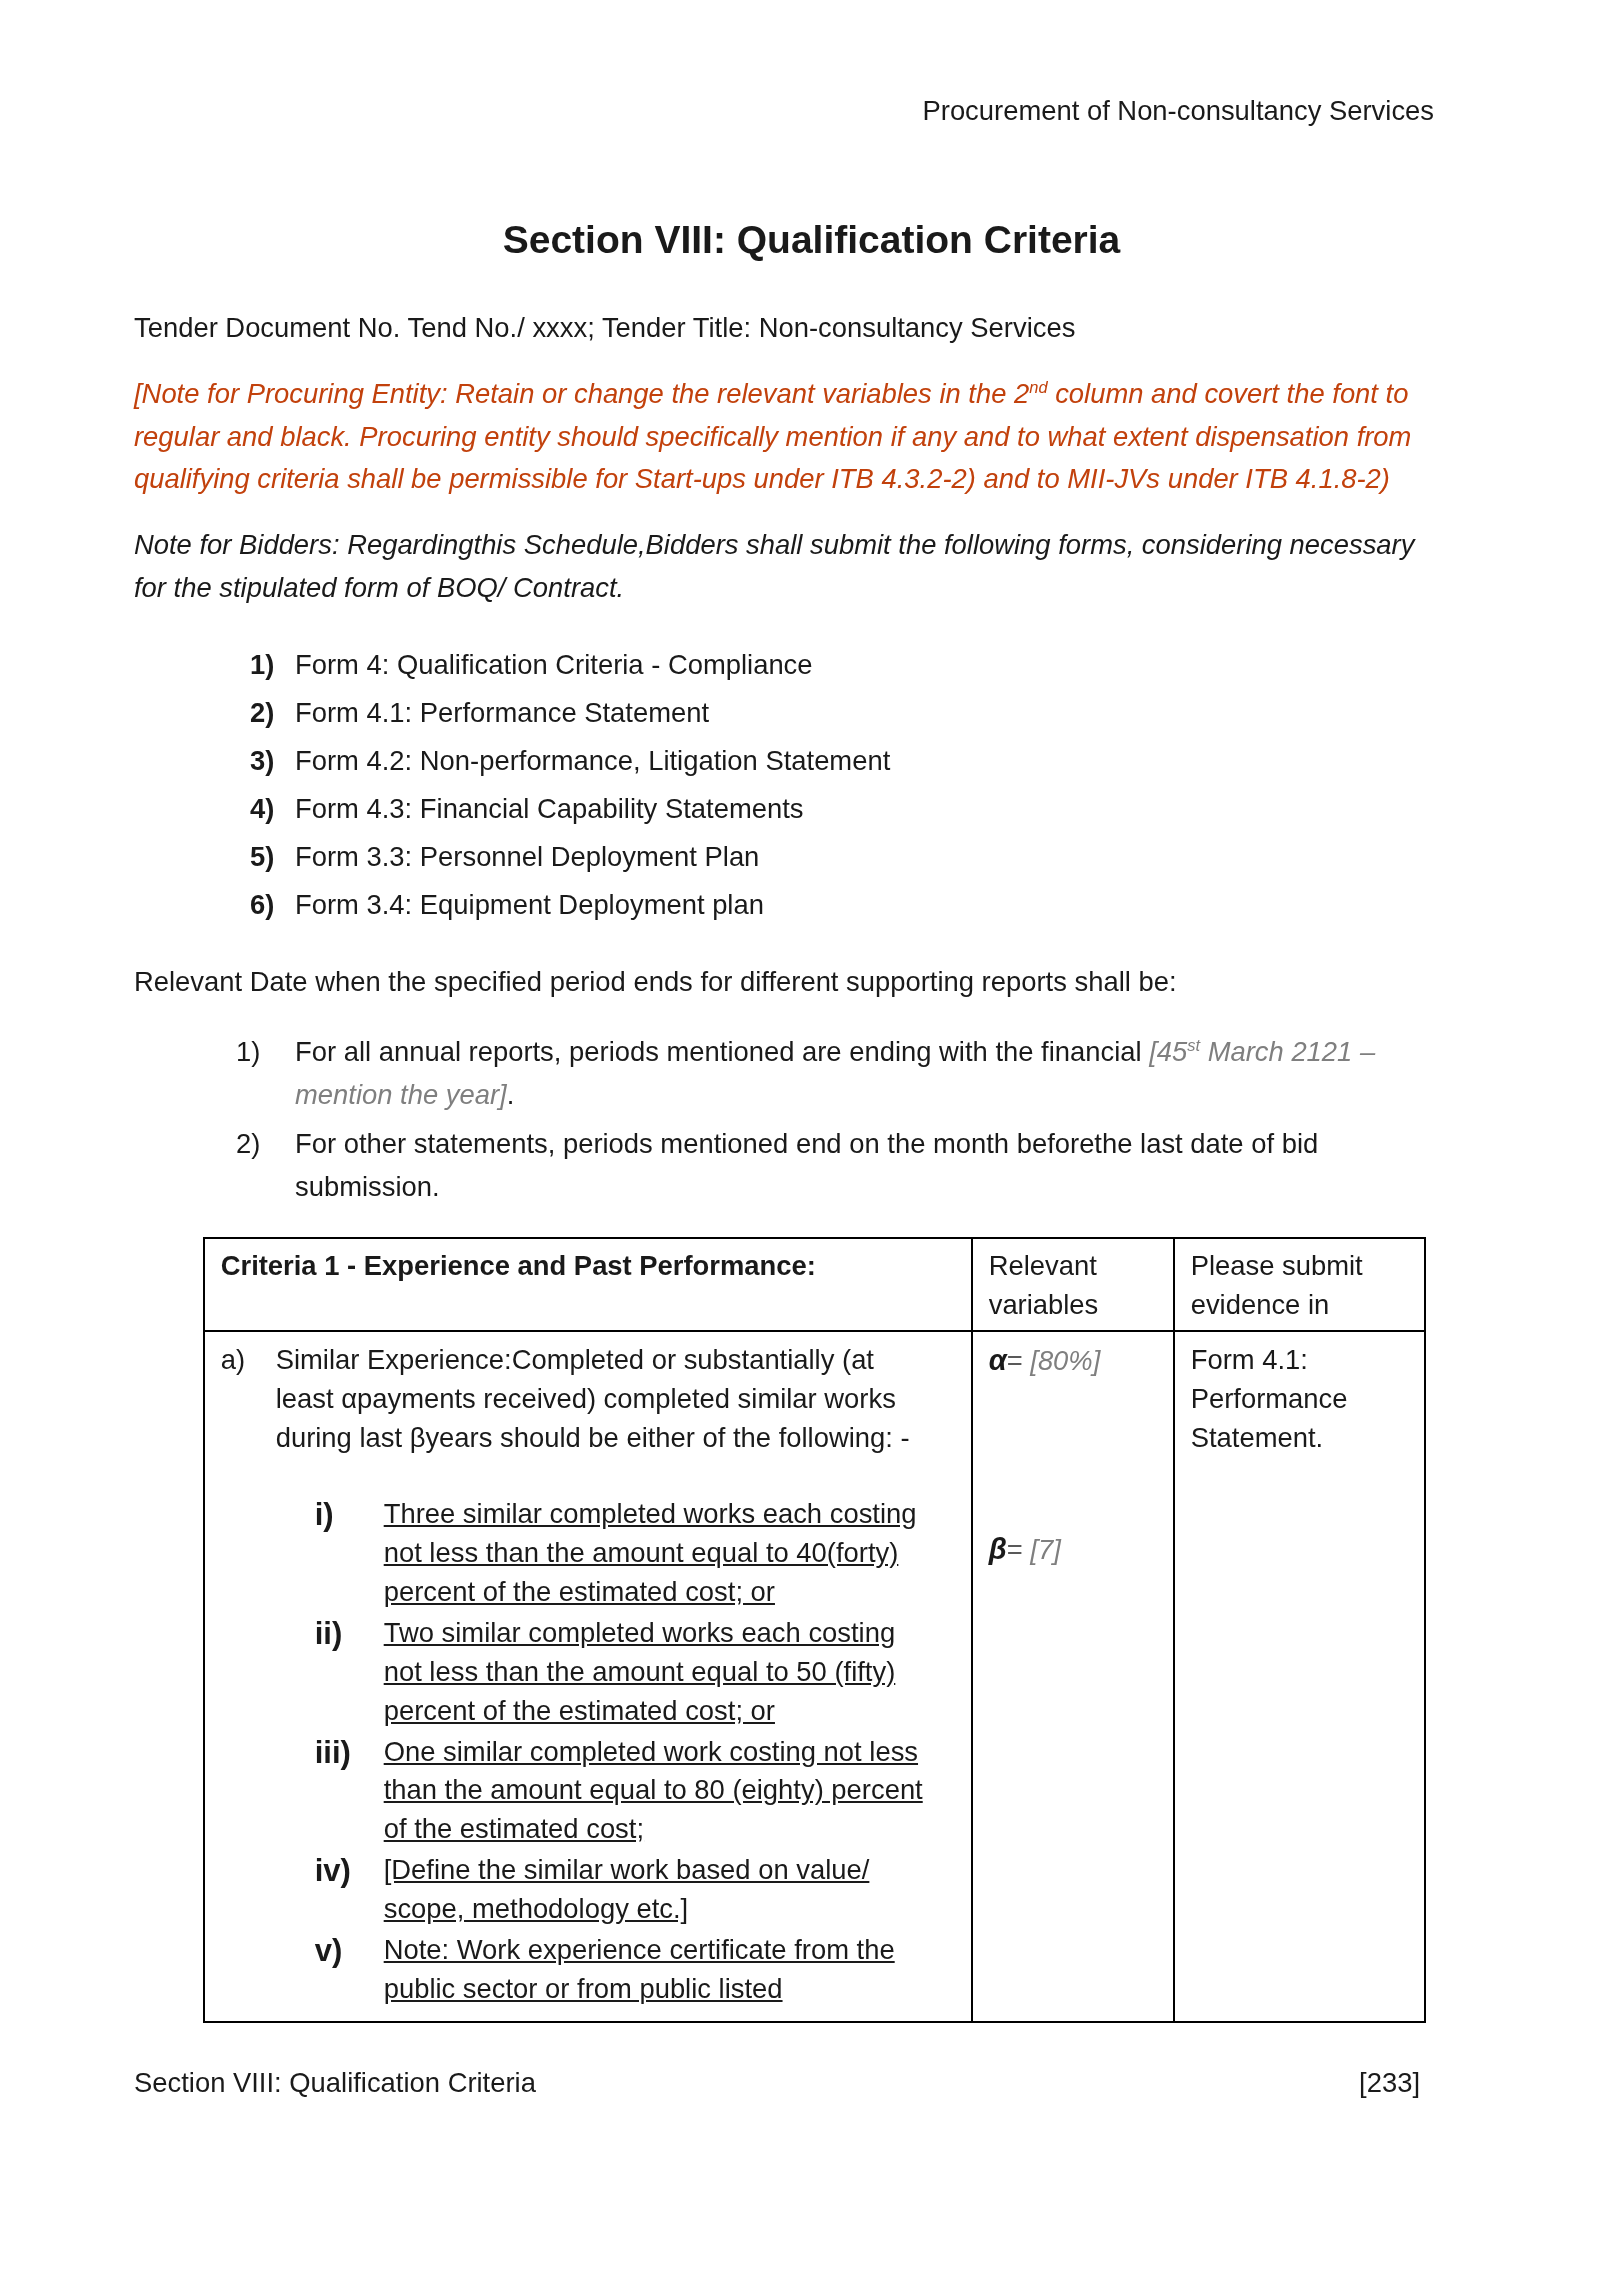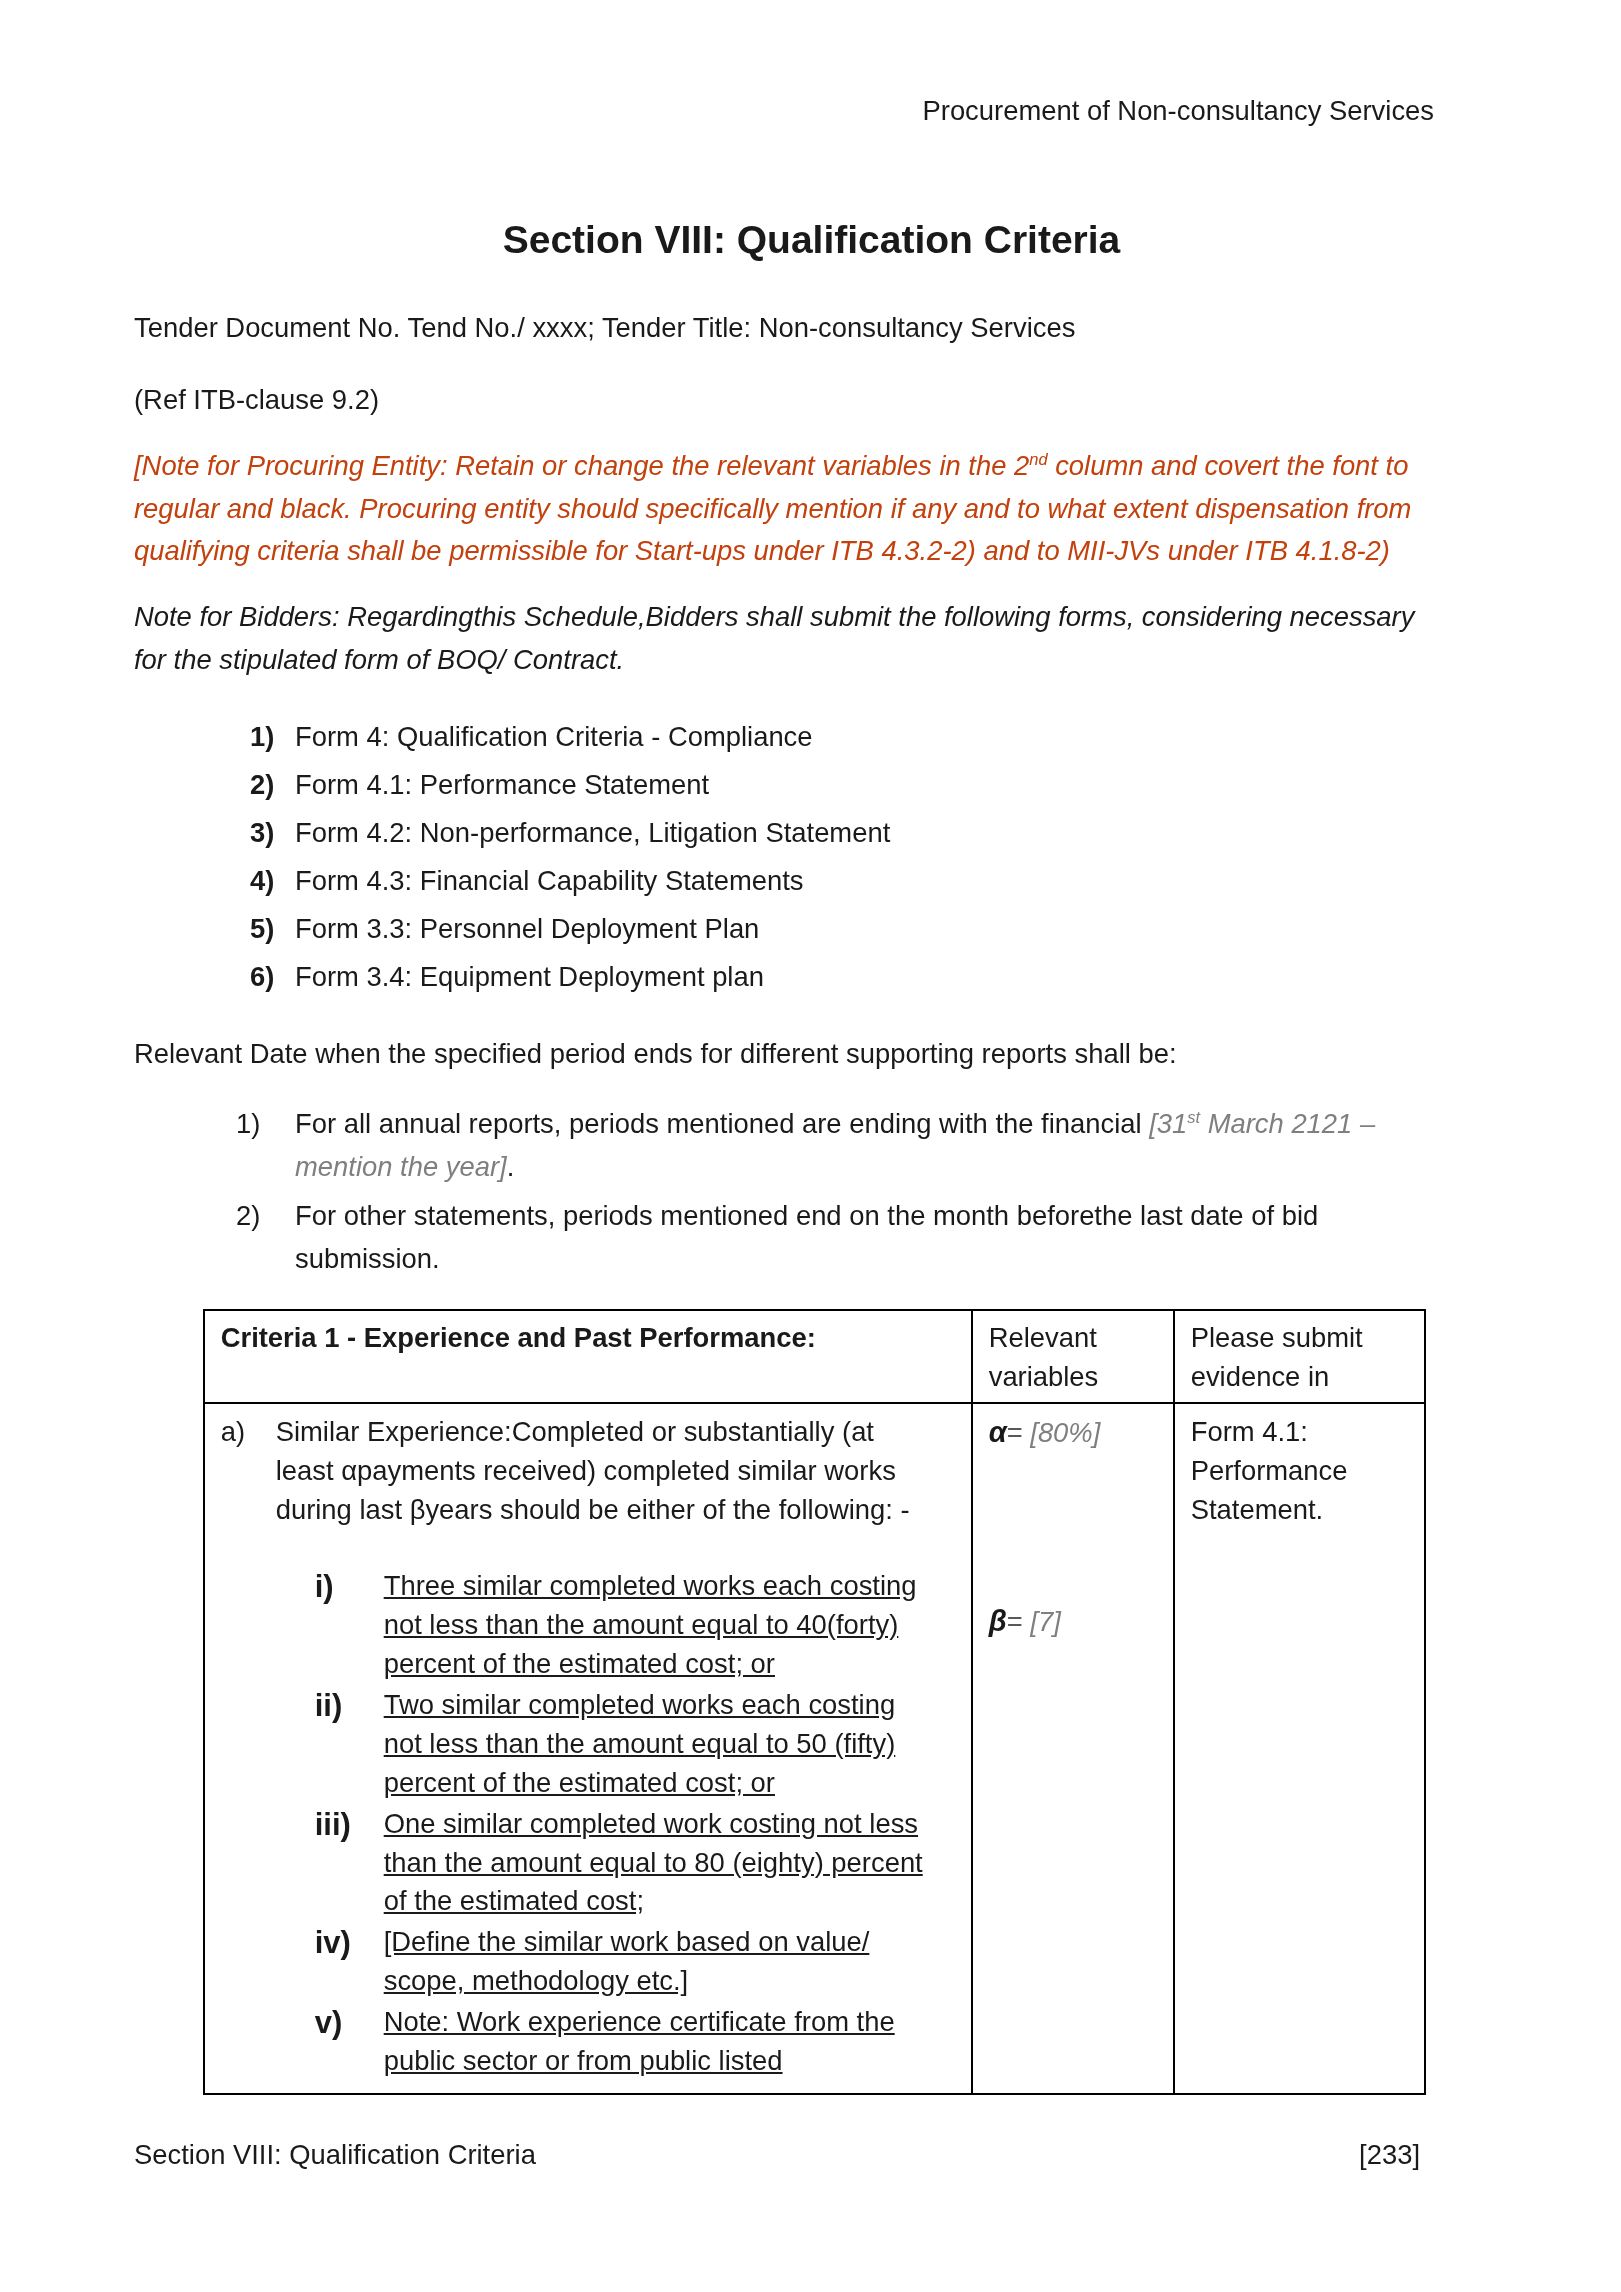--- a/index.html
+++ b/index.html
@@ -72,21 +72,20 @@
 <body>
 
 <div class="page">
 
   <div class="doc-header">Procurement of Non-consultancy Services</div>
 
   <h1 class="doc-title">Section VIII: Qualification Criteria</h1>
 
   <p class="para tender-line">Tender Document No. Tend No./ xxxx; Tender Title: Non-consultancy Services</p>
 
-  <p class="para ref-line">(Ref ITB-clause 9.2)</p>
 
   <p class="para note-gray"><span>[Note for Procuring Entity: Retain or change the relevant variables in the 2</span><span class="sup">nd</span><span> column and covert the font to regular and black. Procuring entity should specifically mention if any and to what extent dispensation from qualifying criteria shall be permissible for Start-ups under ITB 4.3.2-2) and to MII-JVs under ITB 4.1.8-2)</span></p>
 
   <p class="para note-bidders">Note for Bidders: Regardingthis Schedule,Bidders shall submit the following forms, considering necessary for the stipulated form of BOQ/ Contract.</p>
 
   <ol class="forms-list">
     <li class="forms-item">
         <span class="num">1)</span>
         <span class="txt">Form 4: Qualification Criteria - Compliance</span>
       </li>
@@ -110,21 +109,21 @@
         <span class="num">6)</span>
         <span class="txt">Form 3.4: Equipment Deployment plan</span>
       </li>
   </ol>
 
   <p class="para rd-intro">Relevant Date when the specified period ends for different supporting reports shall be:</p>
 
   <div class="rd-list">
     <div class="rd-item">
       <span class="rd-num">1)</span>
-      <div class="rd-text"><span>For all annual reports, periods mentioned are ending with the financial </span><span class="gray">[31</span><span class="sup gray">st</span><span class="gray"> March 2121 – mention the year]</span><span>.</span></div>
+      <div class="rd-text"><span>For all annual reports, periods mentioned are ending with the financial </span><span class="gray">[45</span><span class="sup gray">st</span><span class="gray"> March 2121 – mention the year]</span><span>.</span></div>
     </div>
     <div class="rd-item">
       <span class="rd-num">2)</span>
       <div class="rd-text">For other statements, periods mentioned end on the month beforethe last date of bid submission.</div>
     </div>
   </div>
 
   <table class="criteria-table">
     <colgroup>
         <col class="c1">

